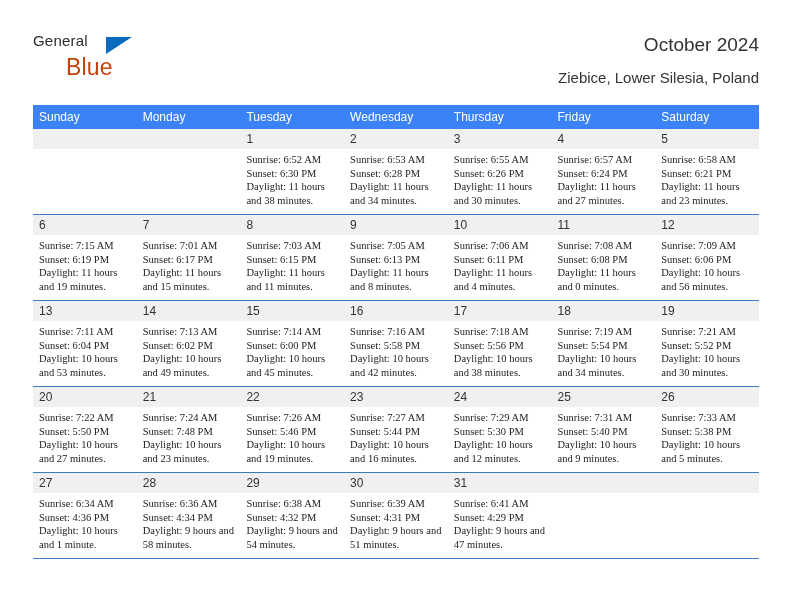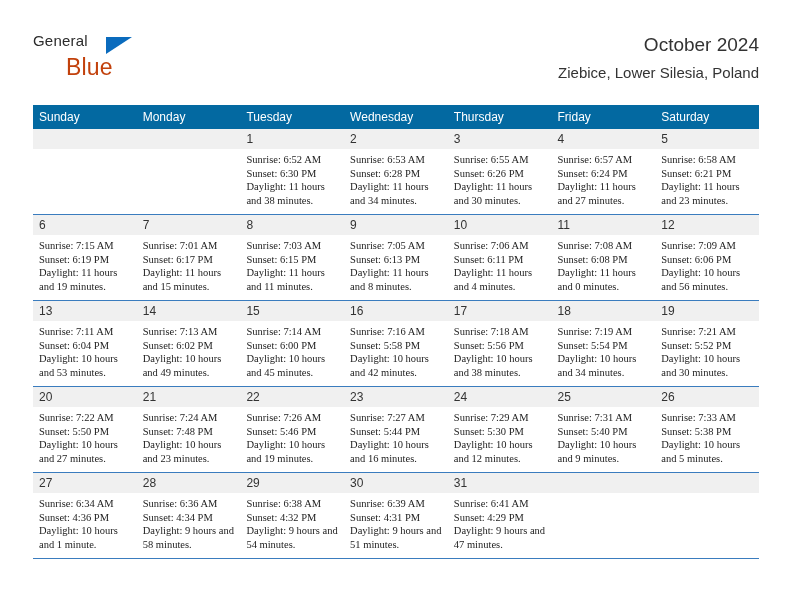--- a/index.html
+++ b/index.html
@@ -72,34 +72,35 @@
   .cal-title {
     font-size: 19px;
     color: #333333;
     line-height: 34px;
     white-space: nowrap;
   }
   .cal-subtitle {
     font-size: 15px;
     color: #333333;
     line-height: 22px;
+    margin-top: 5px;
     white-space: nowrap;
   }
 
   
   .calendar {
     position: absolute;
     left: 33px;
     top: 105px;
     width: 726px;
     border-collapse: collapse;
     table-layout: fixed;
   }
   .calendar th {
-    background: #0369a1;
+    background: #3b82f6;
     color: #ffffff;
     font-weight: normal;
     font-size: 12px;
     text-align: left;
     padding: 5px 0 5px 6px;
     height: 11px;
     border: none;
   }
   .calendar td {
     vertical-align: top;

